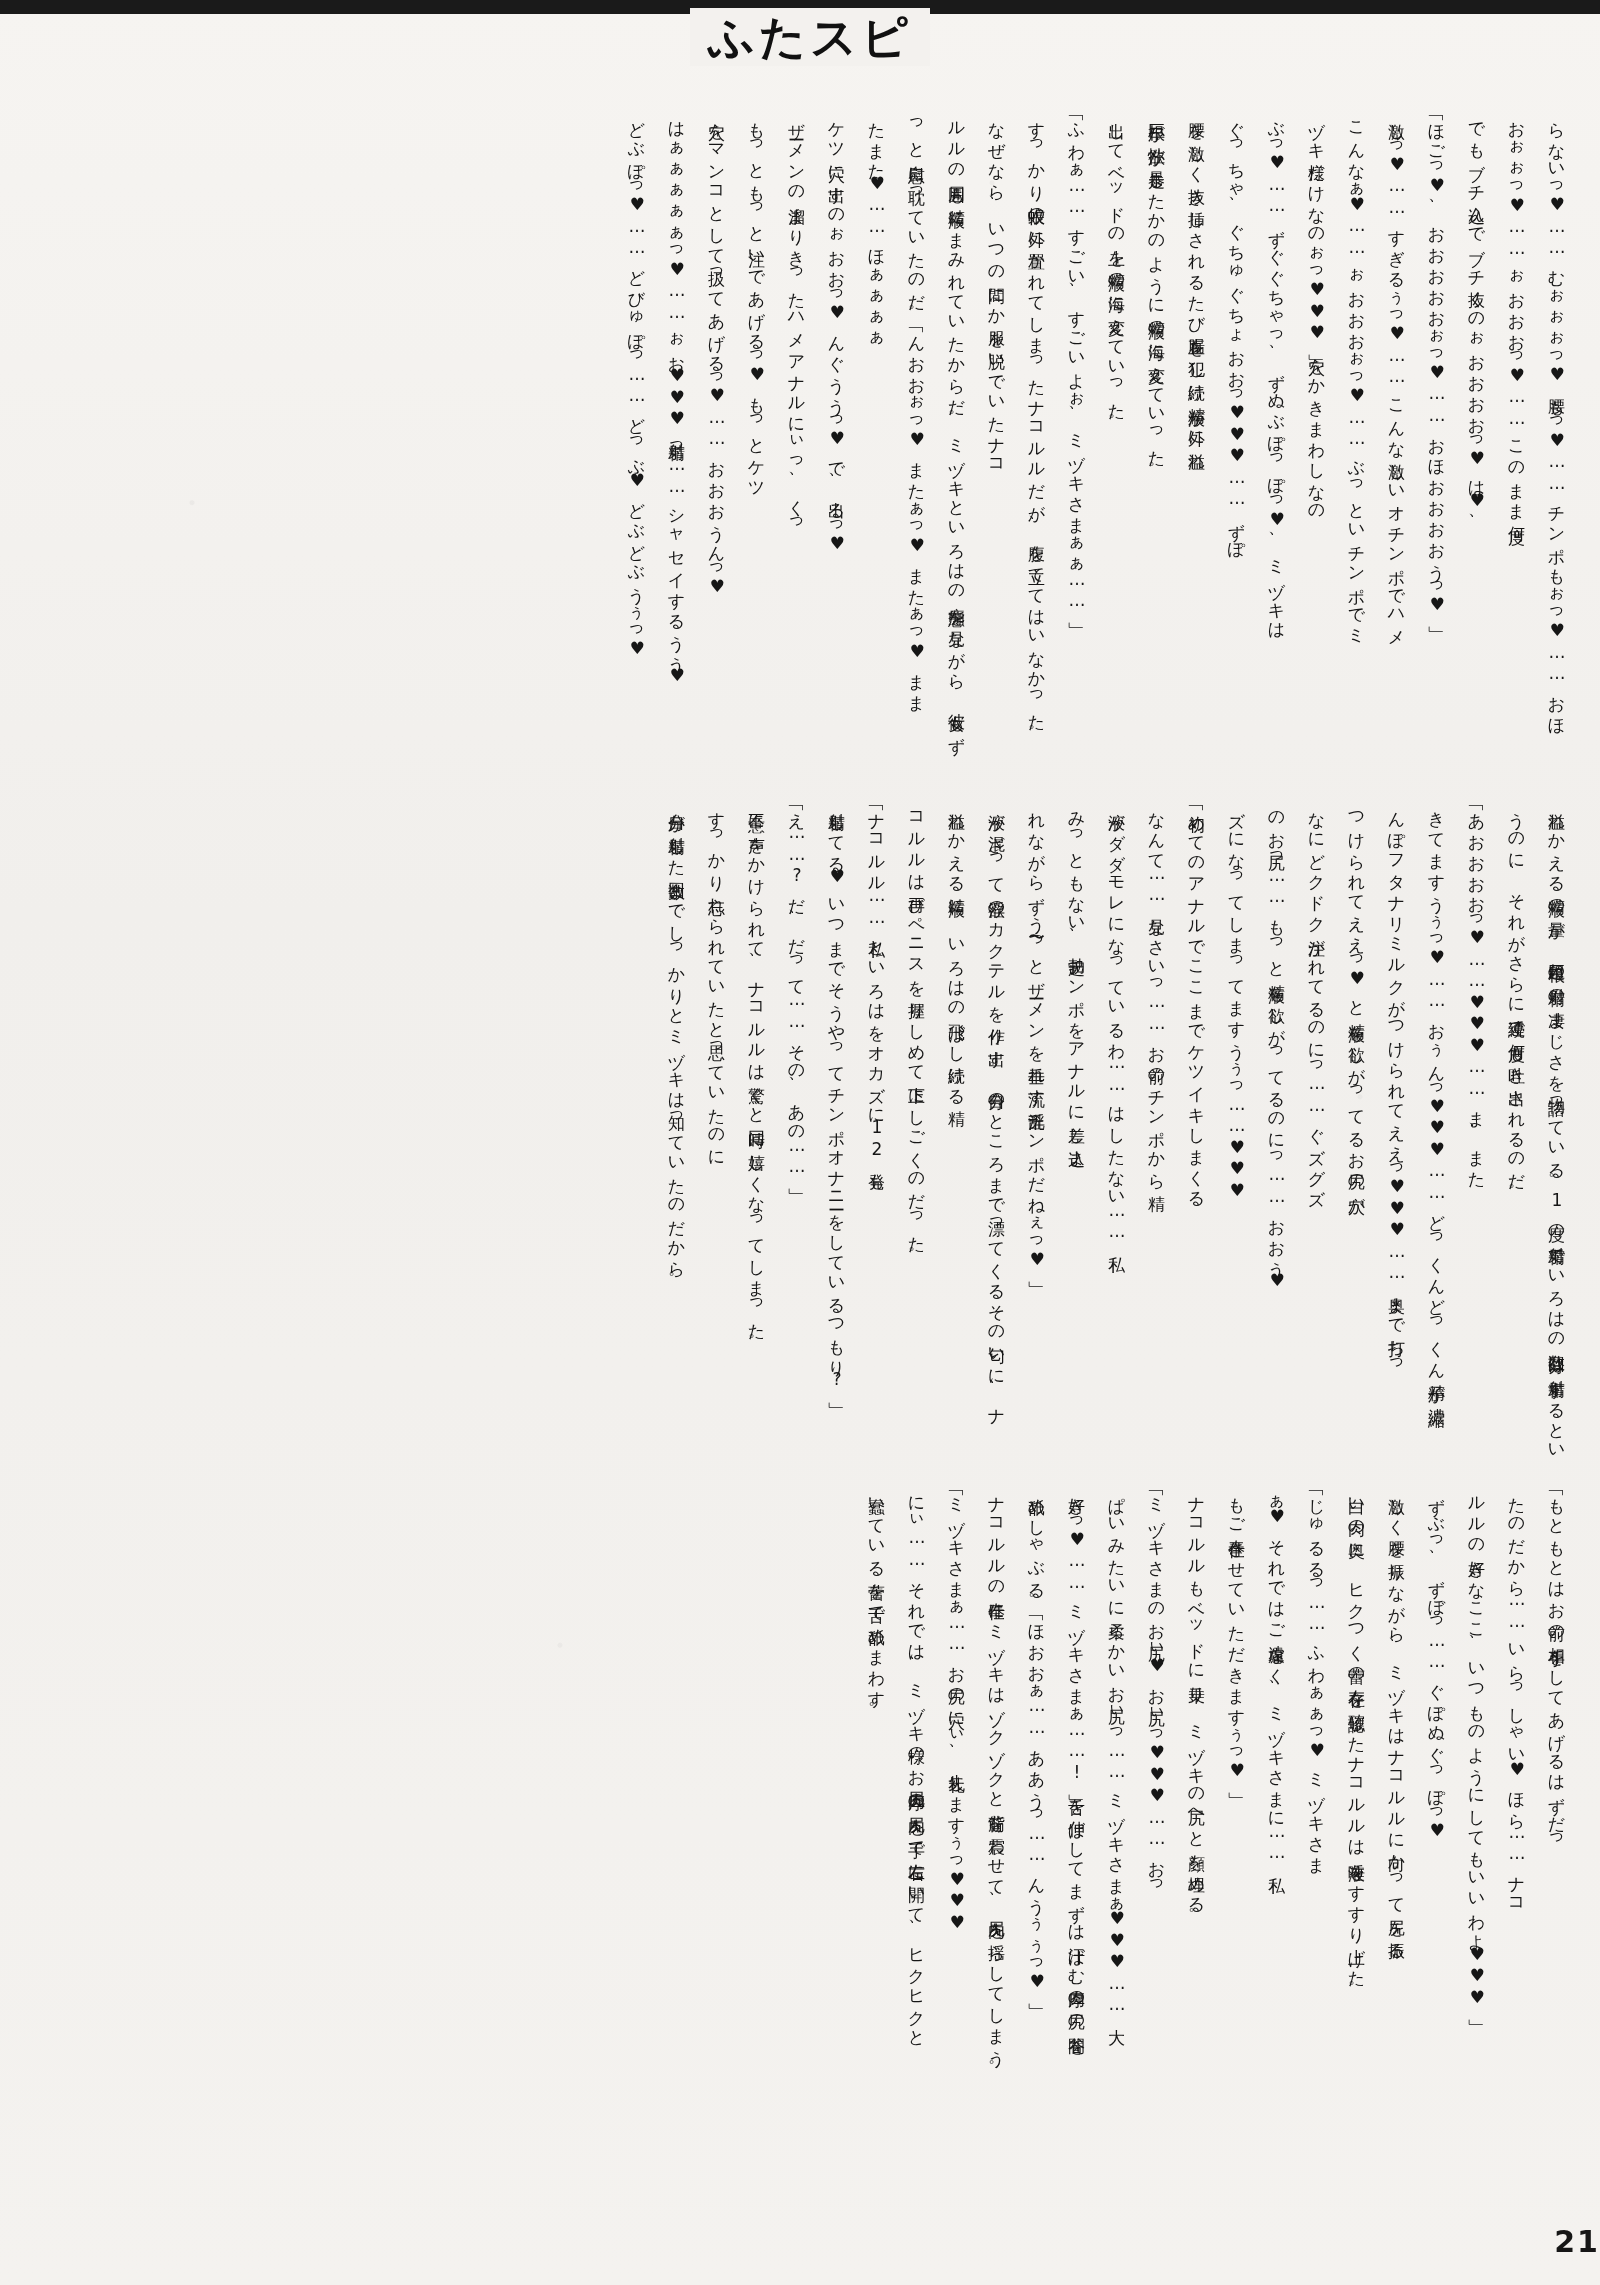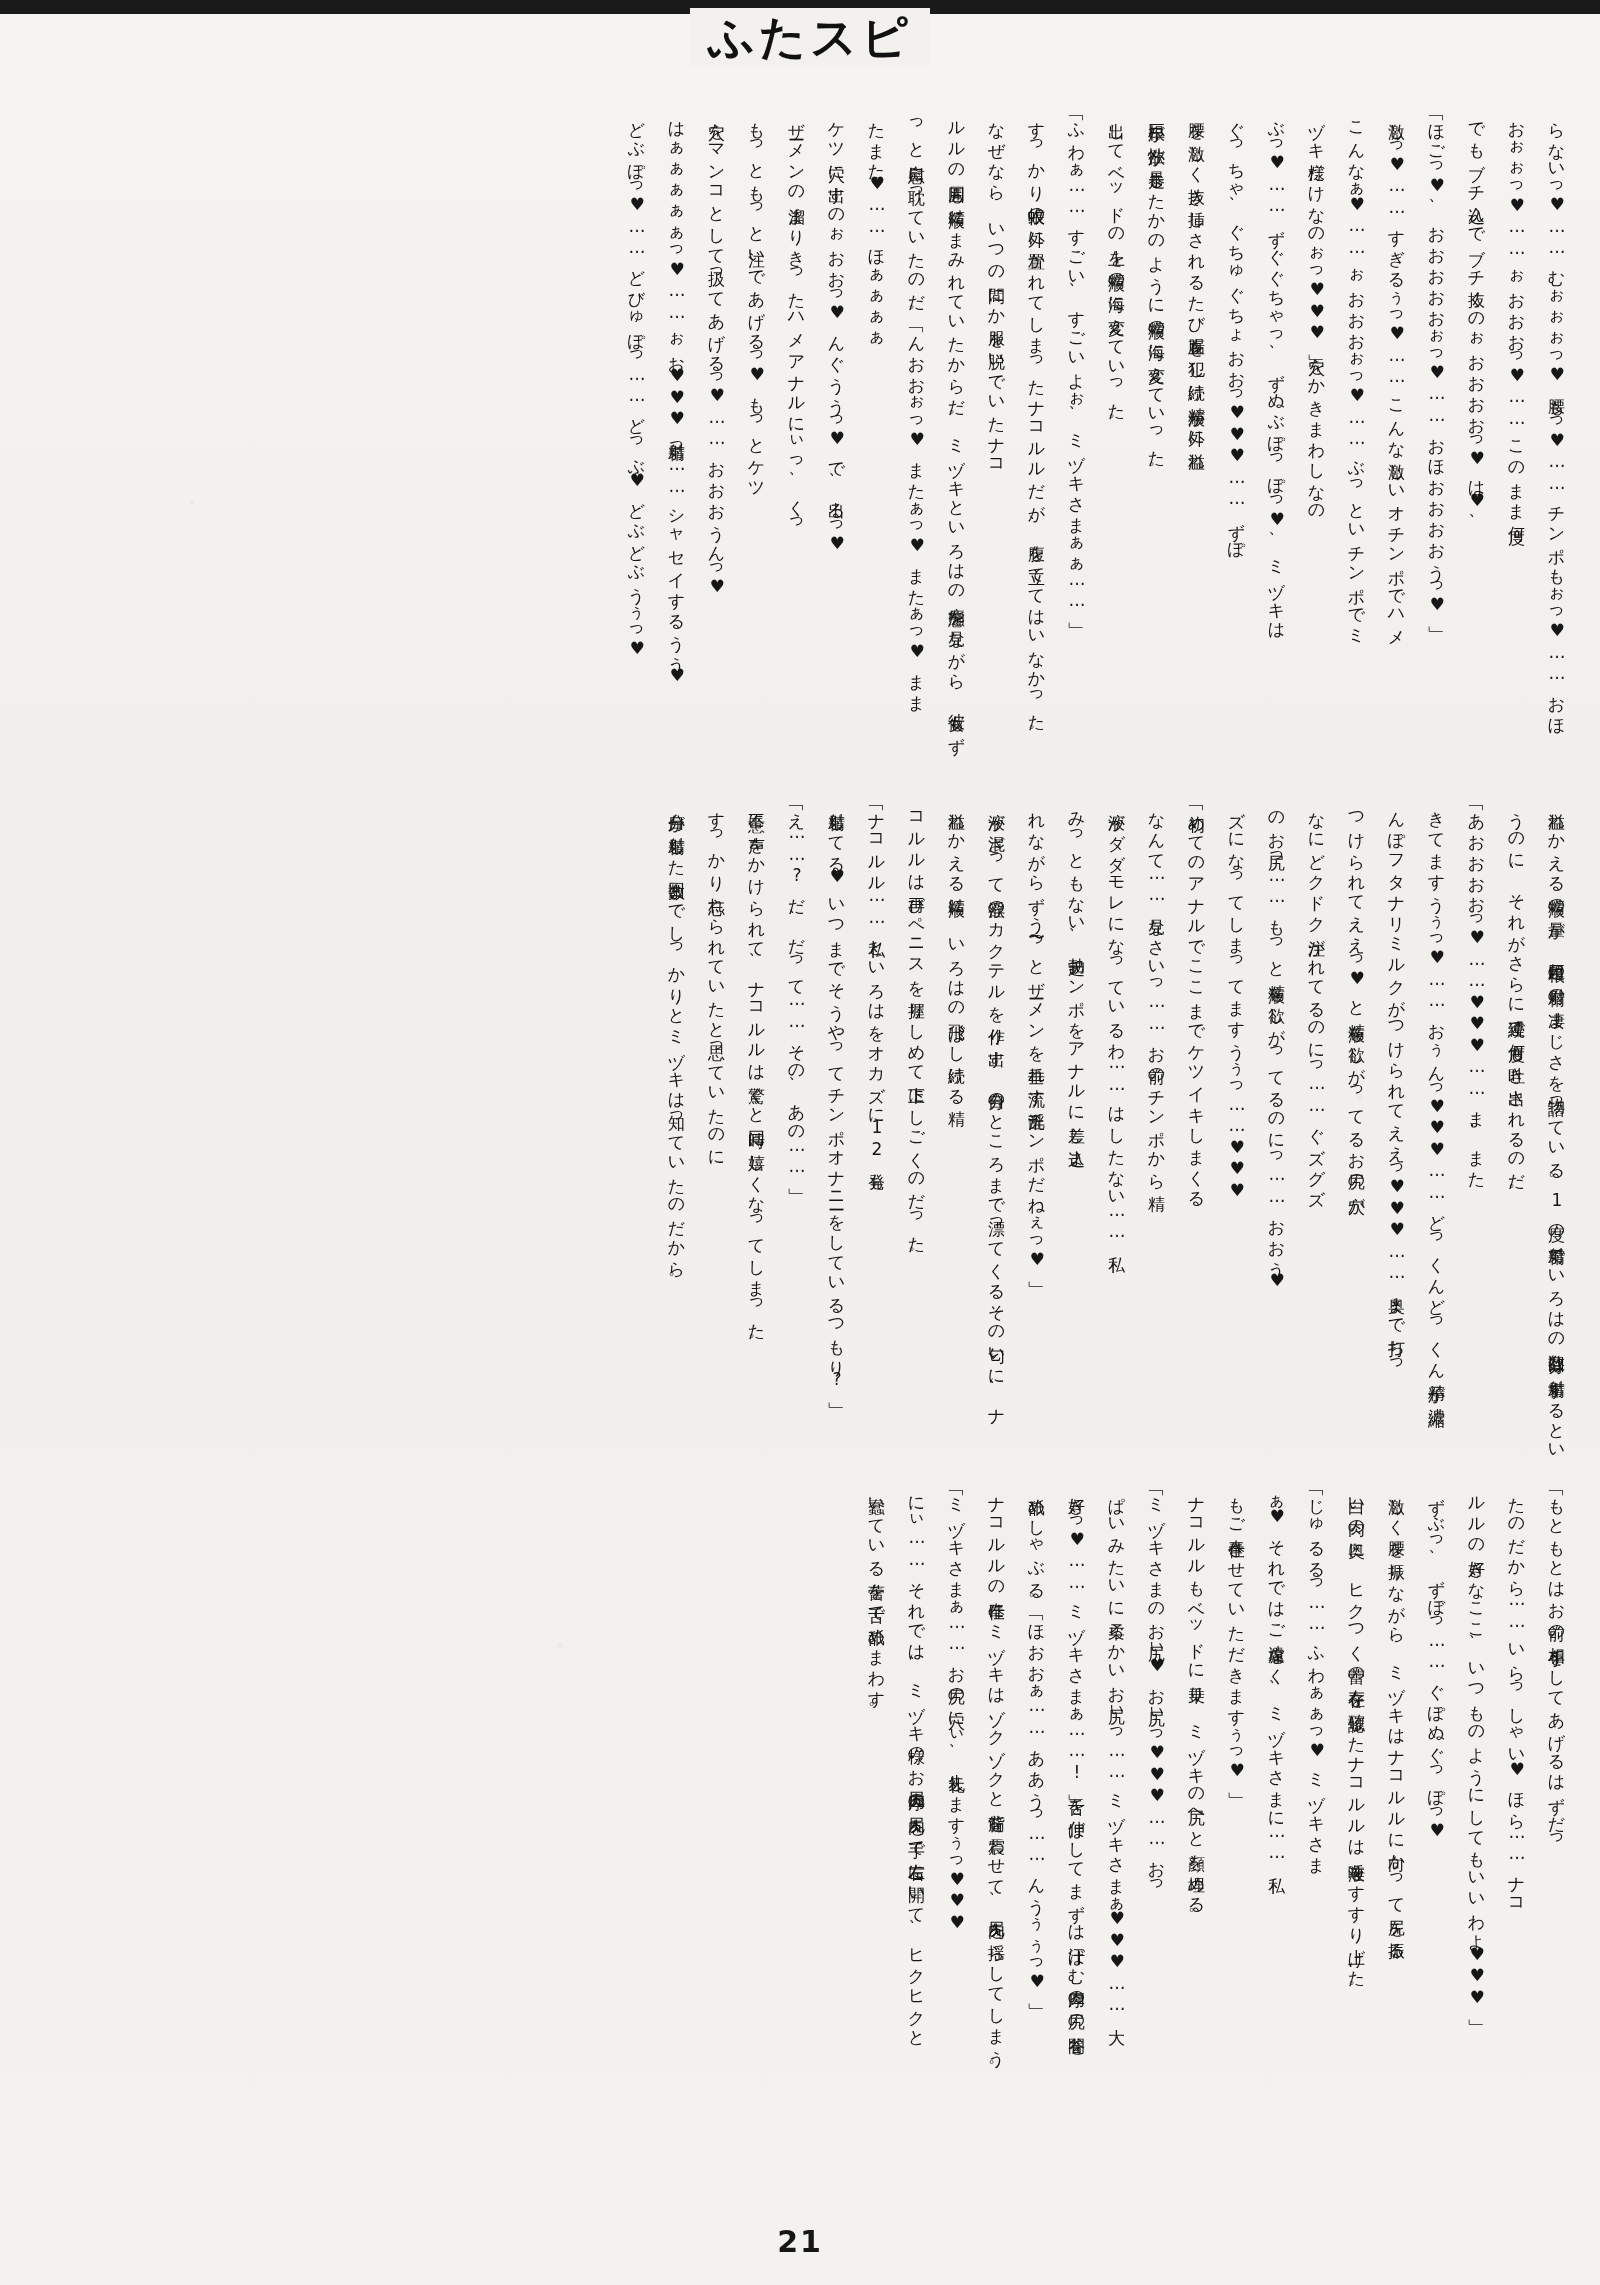--- a/index.html
+++ b/index.html
@@ -86,21 +86,21 @@
   }
   .block.b1 { top: 110px;  right: 28px;  height: 660px; width: 1545px; }
   .block.b2 { top: 800px;  right: 28px;  height: 660px; width: 1545px; }
   .block.b3 { top: 1485px; right: 28px;  height: 650px; width: 1545px; }
 
   .page-number {
     position: absolute;
     bottom: 26px;
     left: 0;
     right: 0;
-    text-align: center;
+    text-align: right;
     font-size: 30px;
     font-weight: bold;
     letter-spacing: 2px;
     color: #161616;
     font-family: "DejaVu Sans", sans-serif;
   }
 </style>
 </head>
 <body>
 

